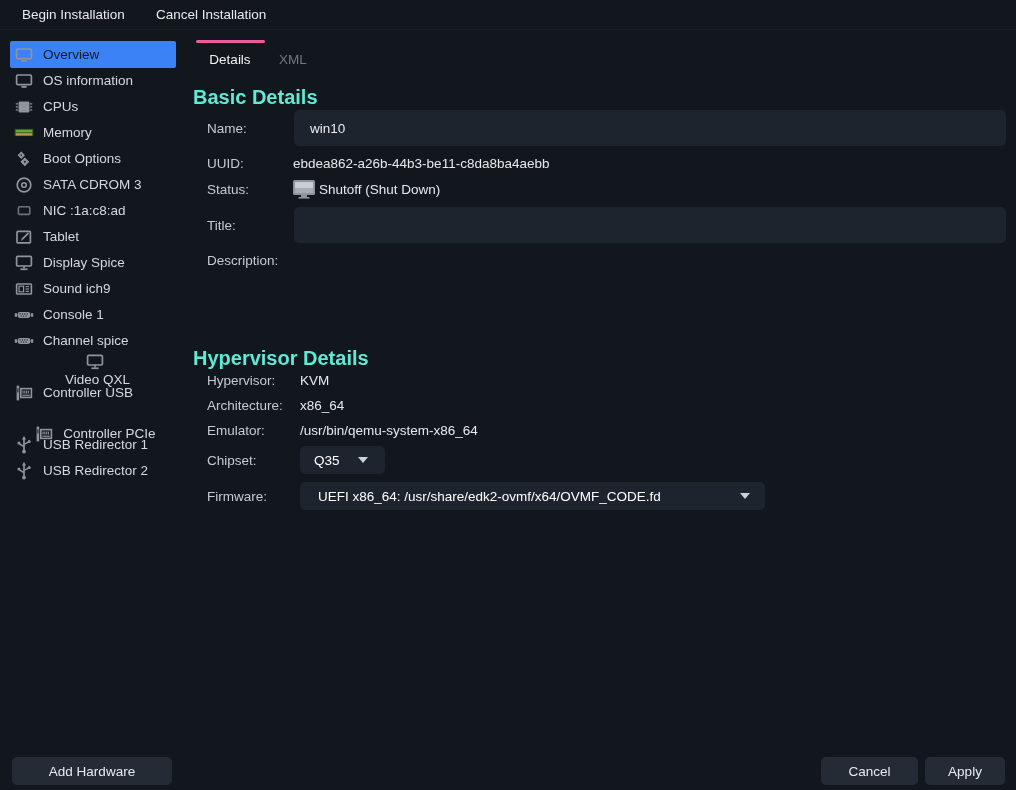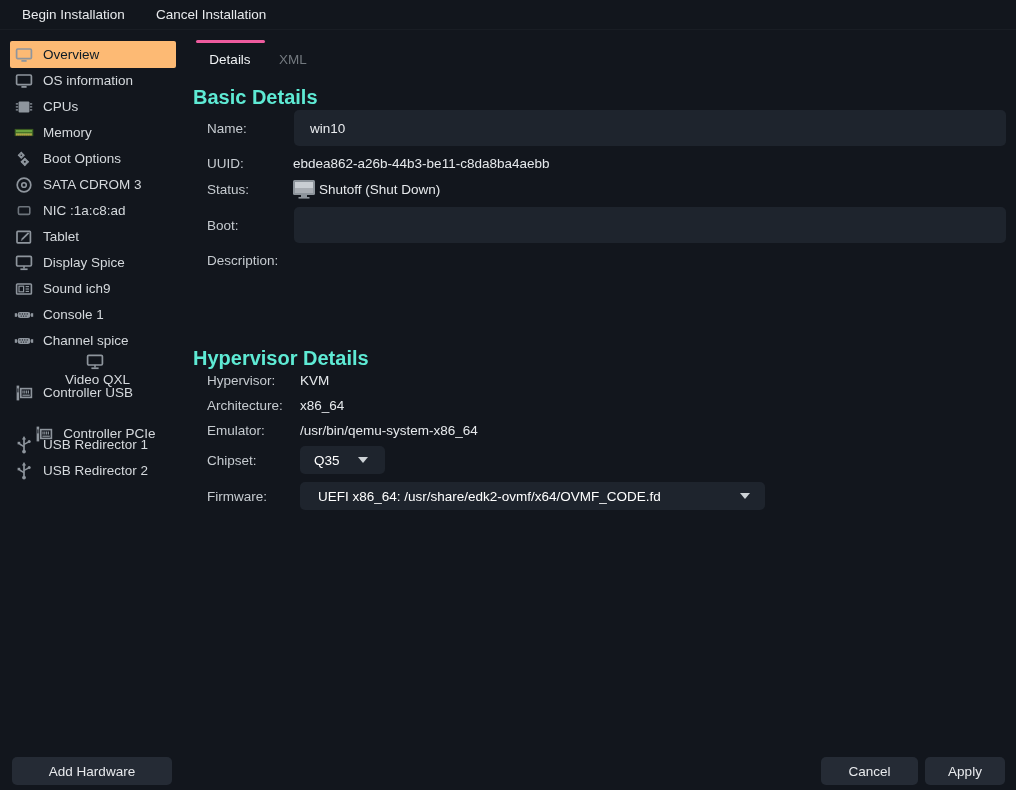--- a/index.html
+++ b/index.html
@@ -83,21 +83,21 @@
 <body>
 
 <div class="window">
 
   <div class="toolbar">
     <div class="tool-btn begin">Begin Installation</div>
     <div class="tool-btn cancel">Cancel Installation</div>
   </div>
 
   <div class="sidebar">
-      <div class="side-item selected" style="top: 11px; background: #fdba74;">
+      <div class="side-item selected" style="top: 11px; background: #3b82f6;">
         <span class="side-icon">
           <svg viewBox="0 0 20 20">
             <rect x="2.6" y="4" width="14.8" height="9.6" rx="1.2" fill="none" stroke="#8e959d" stroke-width="1.7"></rect>
             <rect x="7.4" y="15" width="5.2" height="1.8" fill="#8e959d"></rect>
           </svg>
         </span>
         <span class="side-label">Overview</span>
       </div>
       <div class="side-item" style="top: 37px;">
         <span class="side-icon">
@@ -328,21 +328,21 @@
     <svg viewBox="0 0 24 20">
       <rect x="1" y="1" width="22" height="15" rx="1.5" fill="#8d949b"></rect>
       <rect x="3" y="3" width="18" height="11" fill="#c9ced3"></rect>
       <rect x="3" y="9" width="18" height="5" fill="#a8adb3"></rect>
       <rect x="9" y="16" width="6" height="2" fill="#8d949b"></rect>
       <rect x="6.5" y="18" width="11" height="1.6" fill="#8d949b"></rect>
     </svg>
   </span>
   <div class="fvalue" style="left:319px; top:182px;">Shutoff (Shut Down)</div>
 
-  <div class="flabel" style="top:218px;">Boot:</div>
+  <div class="flabel" style="top:218px;">Title:</div>
   <input class="text-field" style="top: 207px;" value="">
 
   <div class="flabel" style="top:253px;">Description:</div>
   <div class="desc-field"></div>
 
   <div class="section-heading" style="top:347px;">Hypervisor Details</div>
 
   <div class="flabel" style="top:373px;">Hypervisor:</div>
   <div class="fvalue" style="left:300px; top:373px;">KVM</div>
 

